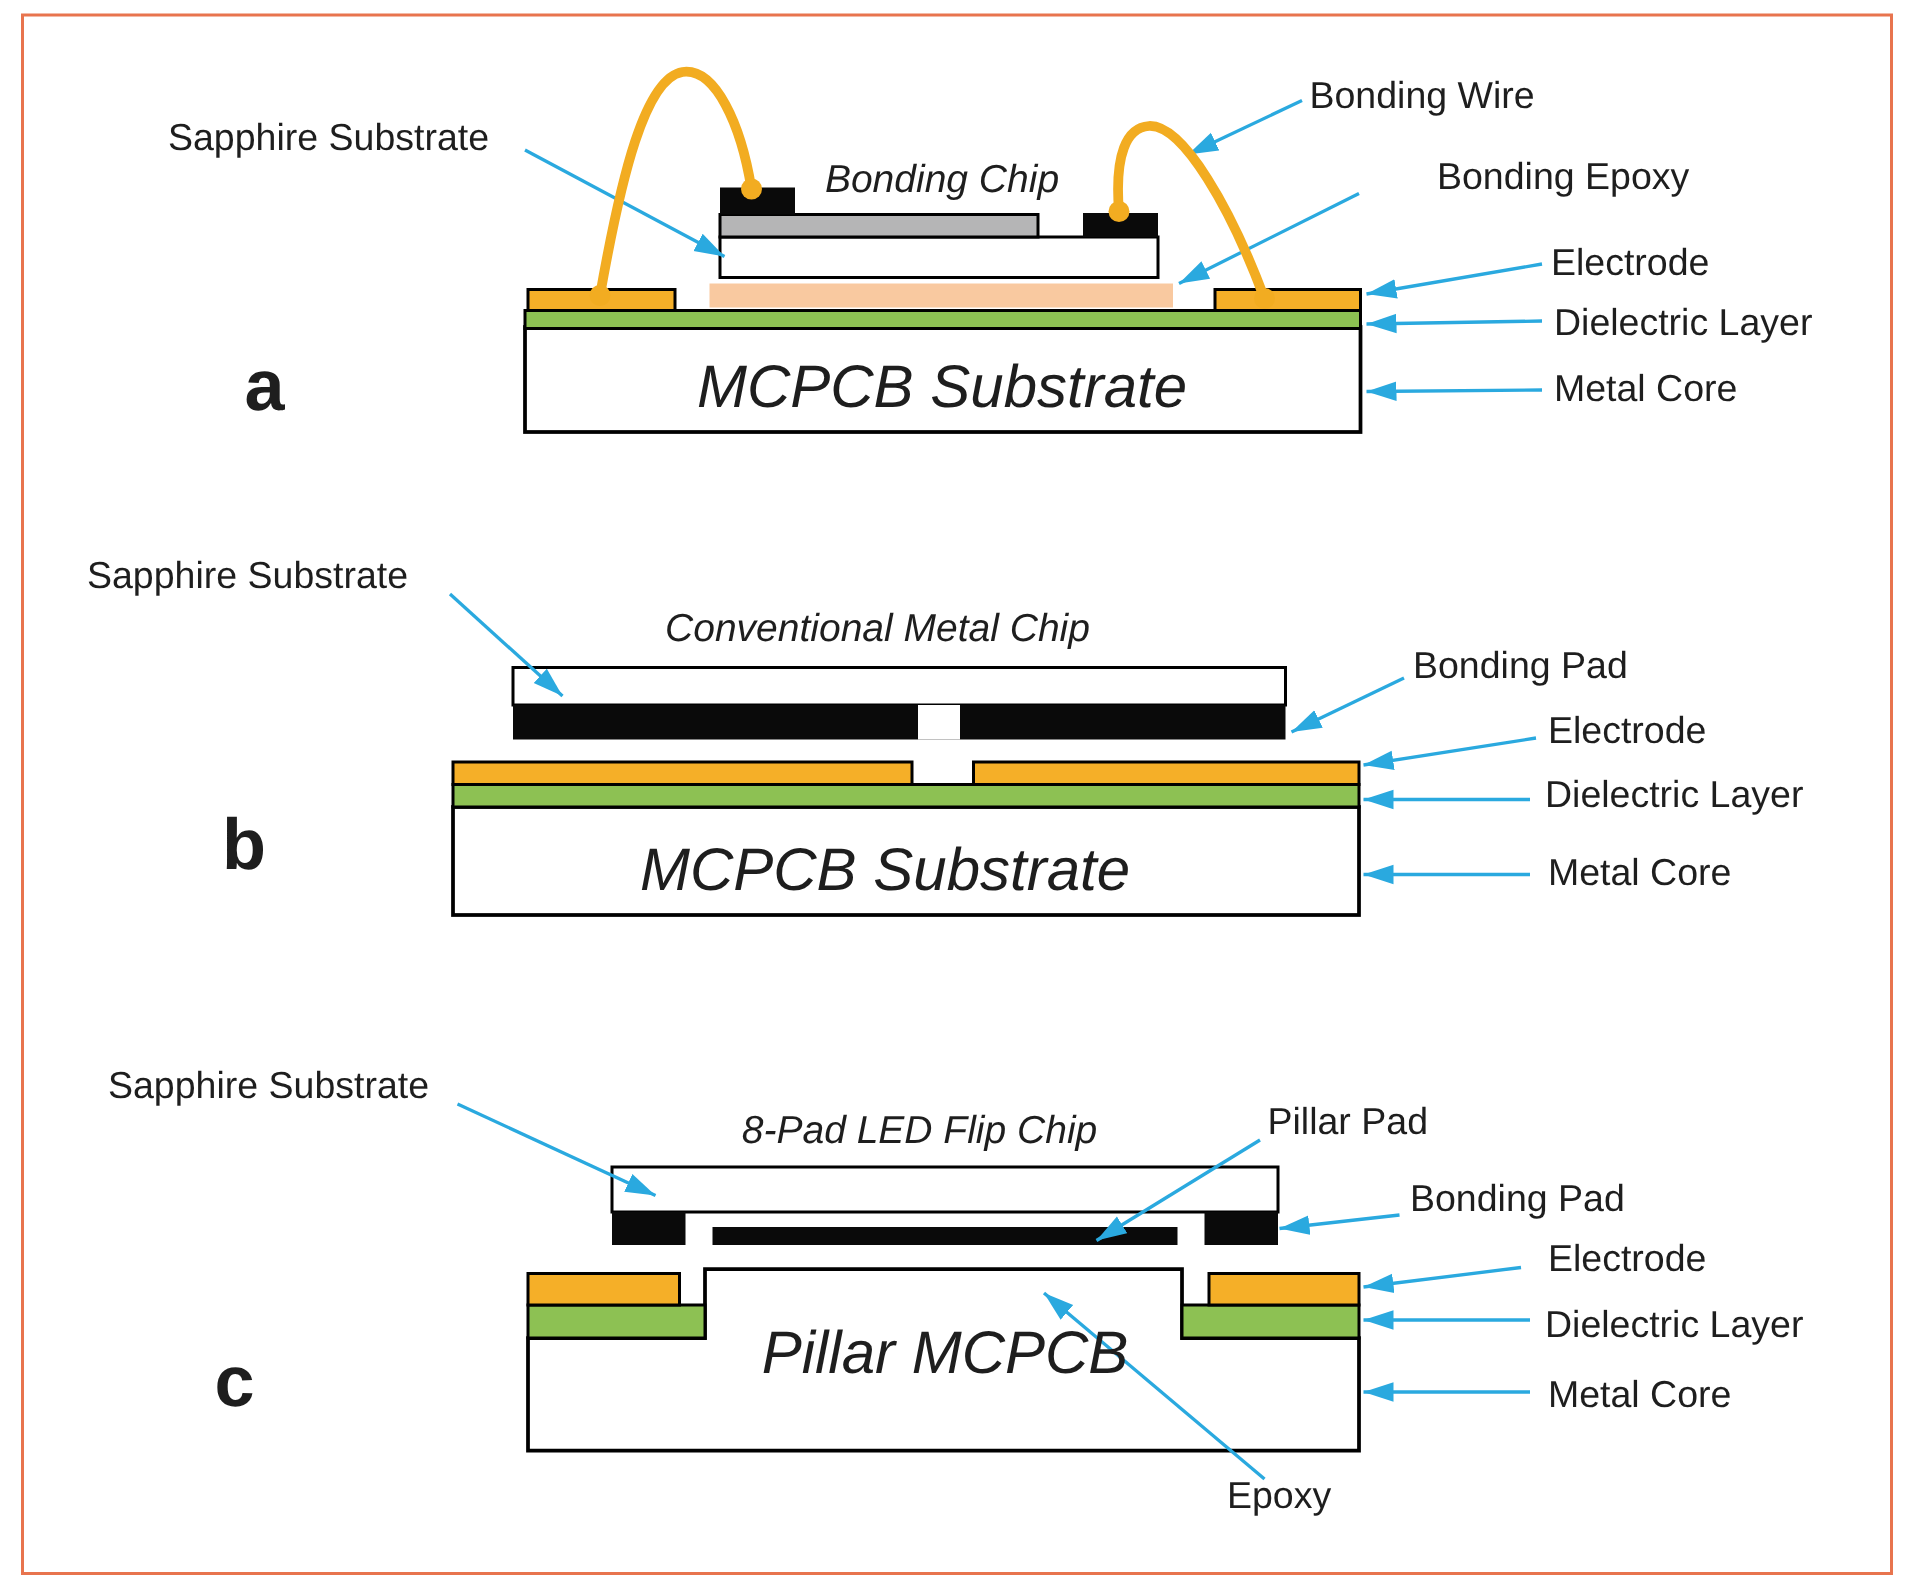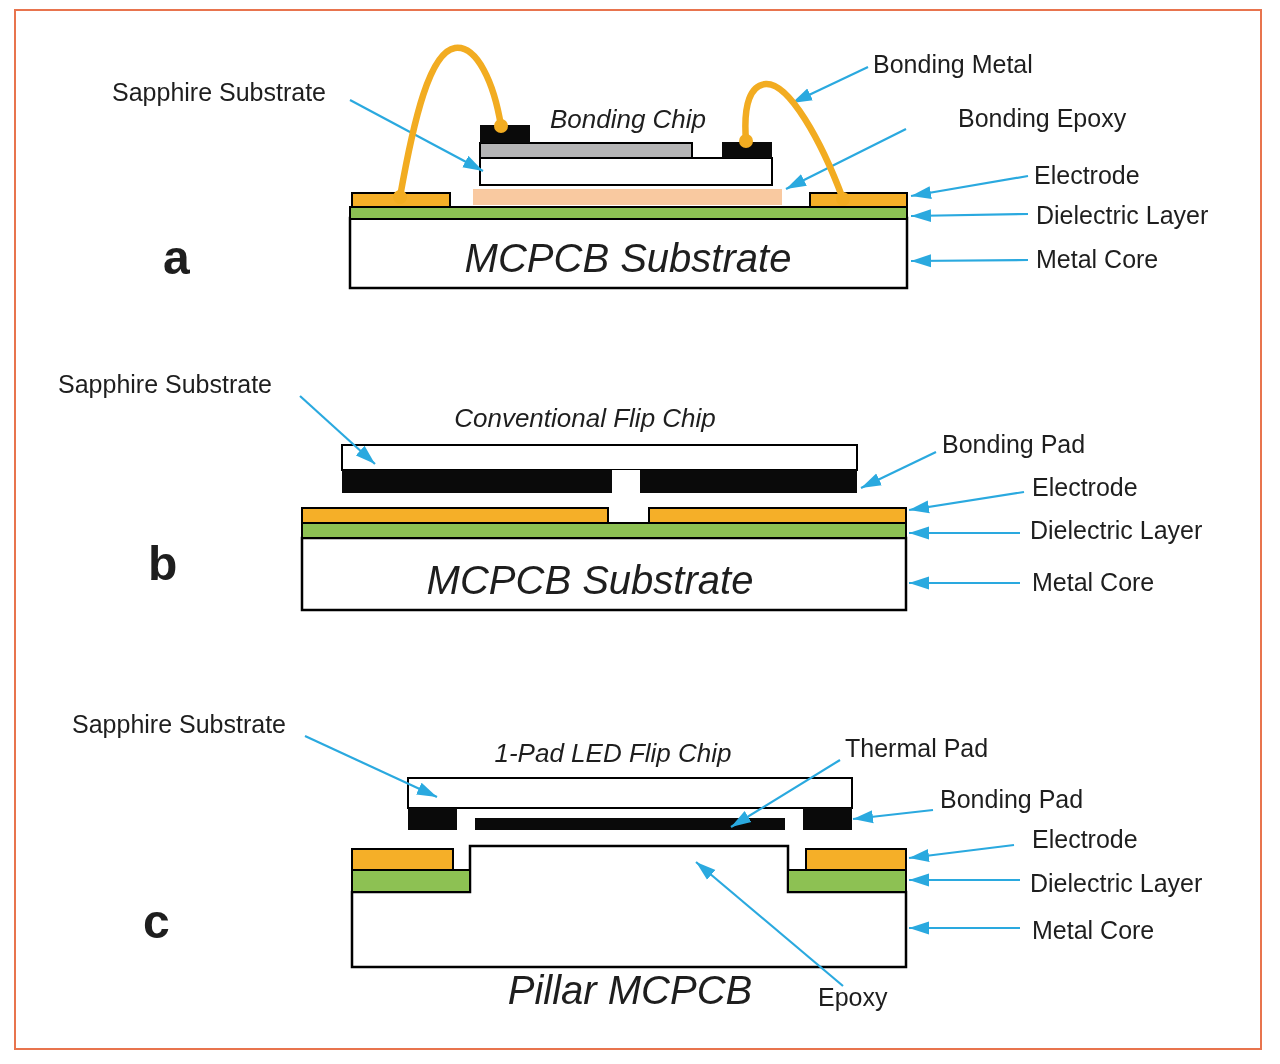--- a/index.html
+++ b/index.html
@@ -100,40 +100,40 @@
       <circle class="ball" cx="400" cy="197" r="7"></circle>
       <circle class="ball" cx="501" cy="126" r="7"></circle>
       <path class="wire" d="M746 141 C743 103 751 85 766 84 C789 83 821 140 843 199"></path>
       <circle class="ball" cx="746" cy="141" r="7"></circle>
       <circle class="ball" cx="843" cy="199" r="7"></circle>
     </g>
   </svg>
 
   <div class="lbl" style="left:112px;top:78px;">Sapphire Substrate</div>
   <div class="title" style="left:628px;top:104px;">Bonding Chip</div>
-  <div class="lbl" style="left:873px;top:50px;">Bonding Metal</div>
+  <div class="lbl" style="left:873px;top:50px;">Bonding Wire</div>
   <div class="lbl" style="left:910px;top:104px;margin-left:48px;">Bonding Epoxy</div>
   <div class="lbl" style="left:1034px;top:161px;">Electrode</div>
   <div class="lbl" style="left:1036px;top:201px;">Dielectric Layer</div>
   <div class="lbl" style="left:1036px;top:245px;">Metal Core</div>
   <div class="substrate" style="left:628px;top:236px;">MCPCB Substrate</div>
   <div class="panel-letter" style="left:163px;top:230px;">a</div>
 
   <div class="lbl" style="left:58px;top:370px;">Sapphire Substrate</div>
-  <div class="title" style="left:585px;top:403px;">Conventional Flip Chip</div>
+  <div class="title" style="left:585px;top:403px;">Conventional Metal Chip</div>
   <div class="lbl" style="left:942px;top:430px;">Bonding Pad</div>
   <div class="lbl" style="left:1032px;top:473px;">Electrode</div>
   <div class="lbl" style="left:1030px;top:516px;">Dielectric Layer</div>
   <div class="lbl" style="left:1032px;top:568px;">Metal Core</div>
   <div class="substrate" style="left:590px;top:558px;">MCPCB Substrate</div>
   <div class="panel-letter" style="left:148px;top:536px;">b</div>
 
   <div class="lbl" style="left:72px;top:710px;">Sapphire Substrate</div>
-  <div class="title" style="left:613px;top:738px;">1-Pad LED Flip Chip</div>
-  <div class="lbl" style="left:845px;top:734px;">Thermal Pad</div>
+  <div class="title" style="left:613px;top:738px;">8-Pad LED Flip Chip</div>
+  <div class="lbl" style="left:845px;top:734px;">Pillar Pad</div>
   <div class="lbl" style="left:940px;top:785px;">Bonding Pad</div>
   <div class="lbl" style="left:1032px;top:825px;">Electrode</div>
   <div class="lbl" style="left:1030px;top:869px;">Dielectric Layer</div>
   <div class="lbl" style="left:1032px;top:916px;">Metal Core</div>
-  <div class="substrate" style="left:630px;top:968px;font-style:italic;">Pillar MCPCB</div>
+  <div class="substrate" style="left:630px;top:880px;font-style:italic;">Pillar MCPCB</div>
   <div class="lbl" style="left:818px;top:983px;">Epoxy</div>
   <div class="panel-letter" style="left:143px;top:894px;">c</div>
 </div>
 
 </body></html>

